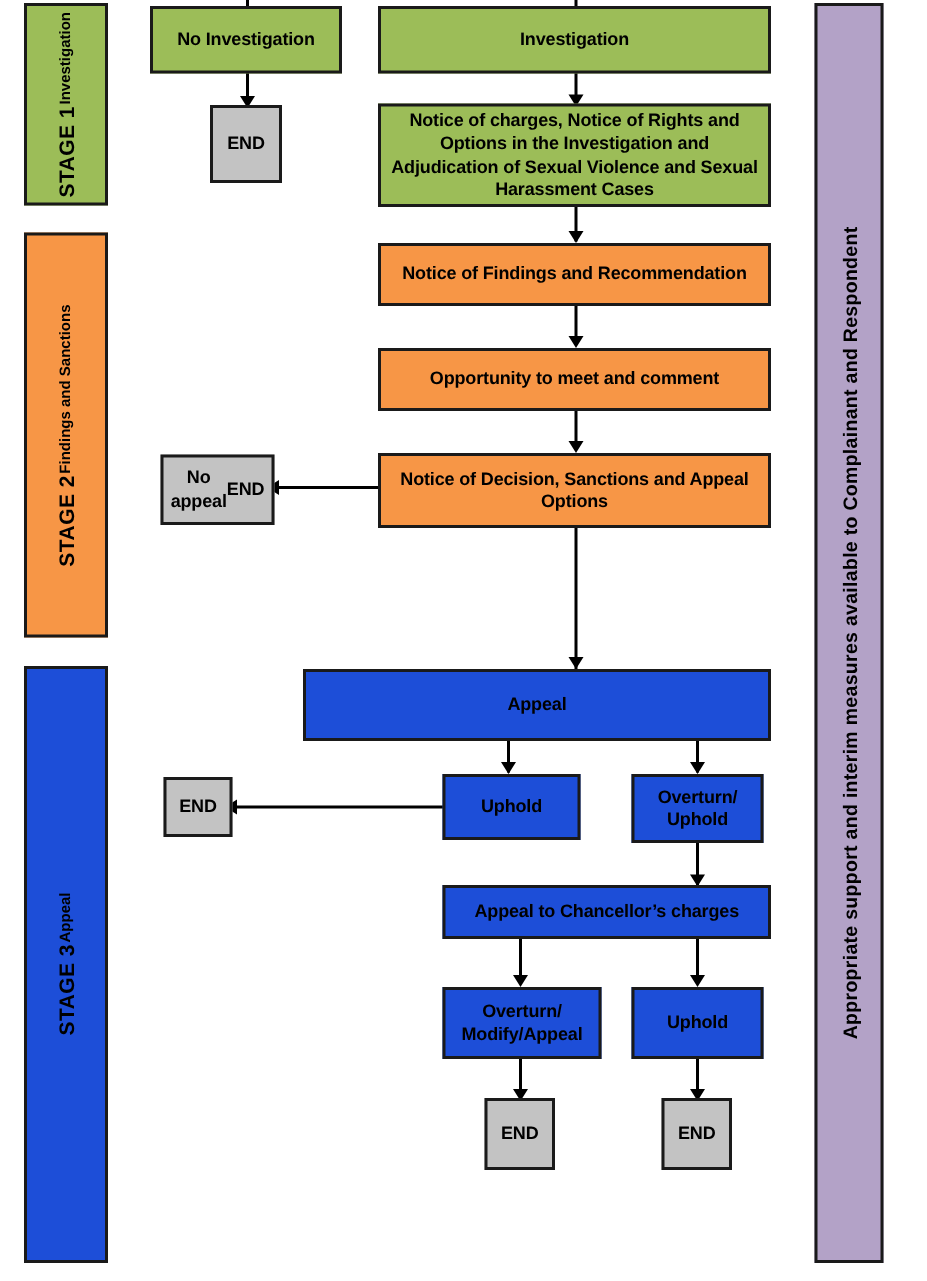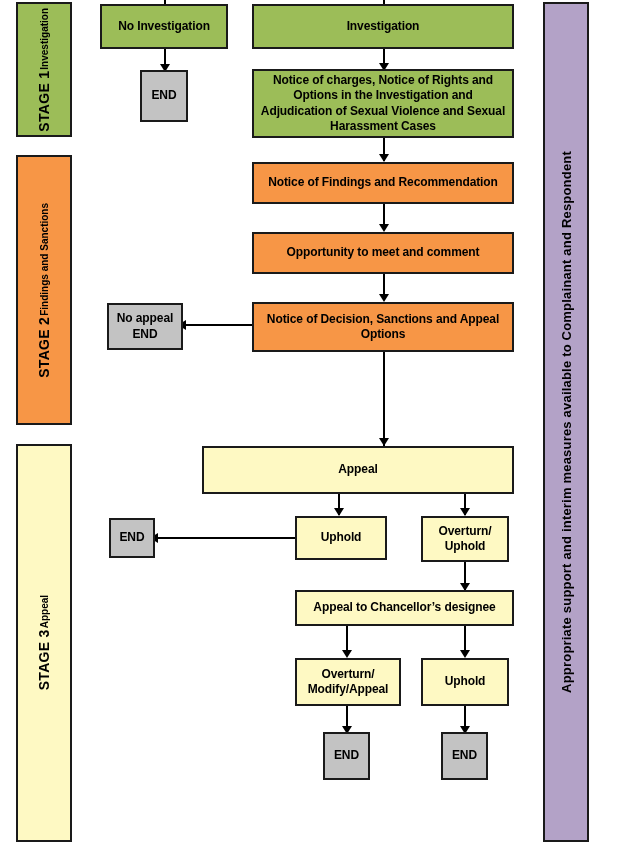--- a/index.html
+++ b/index.html
@@ -32,21 +32,21 @@
     font-size: 12px;
     line-height: 1.28;
     color: #000000;
     padding: 2px 5px;
     letter-spacing: -0.1px;
   }
   .node .txt { display: block; width: 100%; }
 
   .green  { background: #9CBD58; }
   .orange { background: #F79646; }
-  .blue   { background: #fef9c3; }
+  .blue   { background: #1d4ed8; }
   .gray   { background: #C3C3C3; }
   .purple { background: #B3A2C7; }
 
   
   .stage {
     position: absolute;
     border: 2px solid #1a1a1a;
     display: flex;
     align-items: center;
     justify-content: center;
@@ -214,21 +214,21 @@
   </div>
 
   <div class="node orange" style="left:252px; top:302px; width:262px; height:50px;">
     <span class="txt">Notice of Decision, Sanctions and Appeal Options</span>
   </div>
 
   <div class="node orange" style="left:252px; top:232px; width:262px; height:42px;">
     <span class="txt">Opportunity to meet and comment</span>
   </div>
 
-  <div class="node gray" style="left:107px; top:303px; width:76px; height:47px; flex-direction:column;">
+  <div class="node gray" style="left:107px; top:303px; width:76px; height:47px; flex-direction:row;">
     <span class="txt">No appeal</span>
     <span class="txt">END</span>
   </div>
 
   <div class="node blue" style="left:202px; top:446px; width:312px; height:48px;">
     <span class="txt">Appeal</span>
   </div>
 
   <div class="node blue" style="left:295px; top:516px; width:92px; height:44px;">
     <span class="txt">Uphold</span>
@@ -237,21 +237,21 @@
   <div class="node gray" style="left:109px; top:518px; width:46px; height:40px;">
     <span class="txt">END</span>
   </div>
 
   <div class="node blue" style="left:421px; top:516px; width:88px; height:46px; flex-direction:column;">
     <span class="txt">Overturn/</span>
     <span class="txt">Uphold</span>
   </div>
 
   <div class="node blue" style="left:295px; top:590px; width:219px; height:36px;">
-    <span class="txt">Appeal to Chancellor’s designee</span>
+    <span class="txt">Appeal to Chancellor’s charges</span>
   </div>
 
   <div class="node blue" style="left:295px; top:658px; width:106px; height:48px; flex-direction:column;">
     <span class="txt">Overturn/</span>
     <span class="txt">Modify/Appeal</span>
   </div>
 
   <div class="node blue" style="left:421px; top:658px; width:88px; height:48px;">
     <span class="txt">Uphold</span>
   </div>

